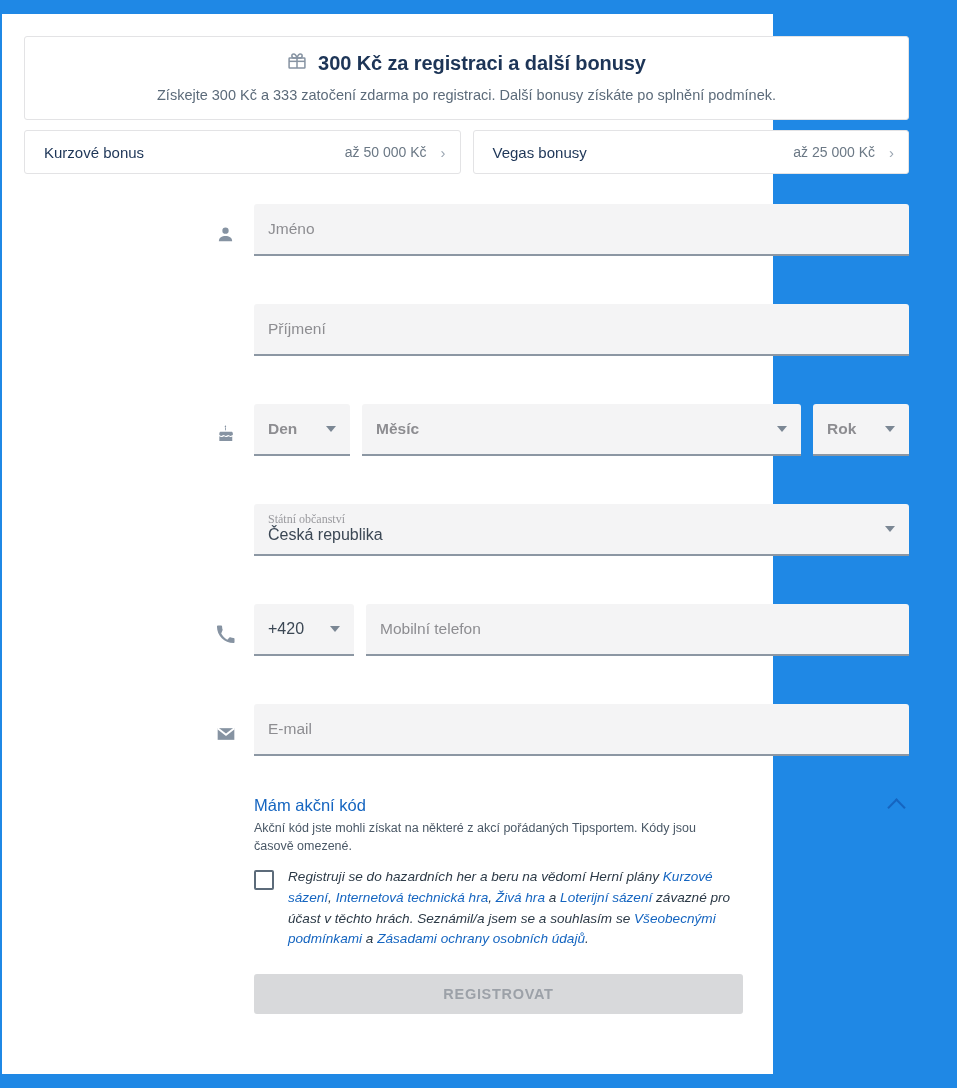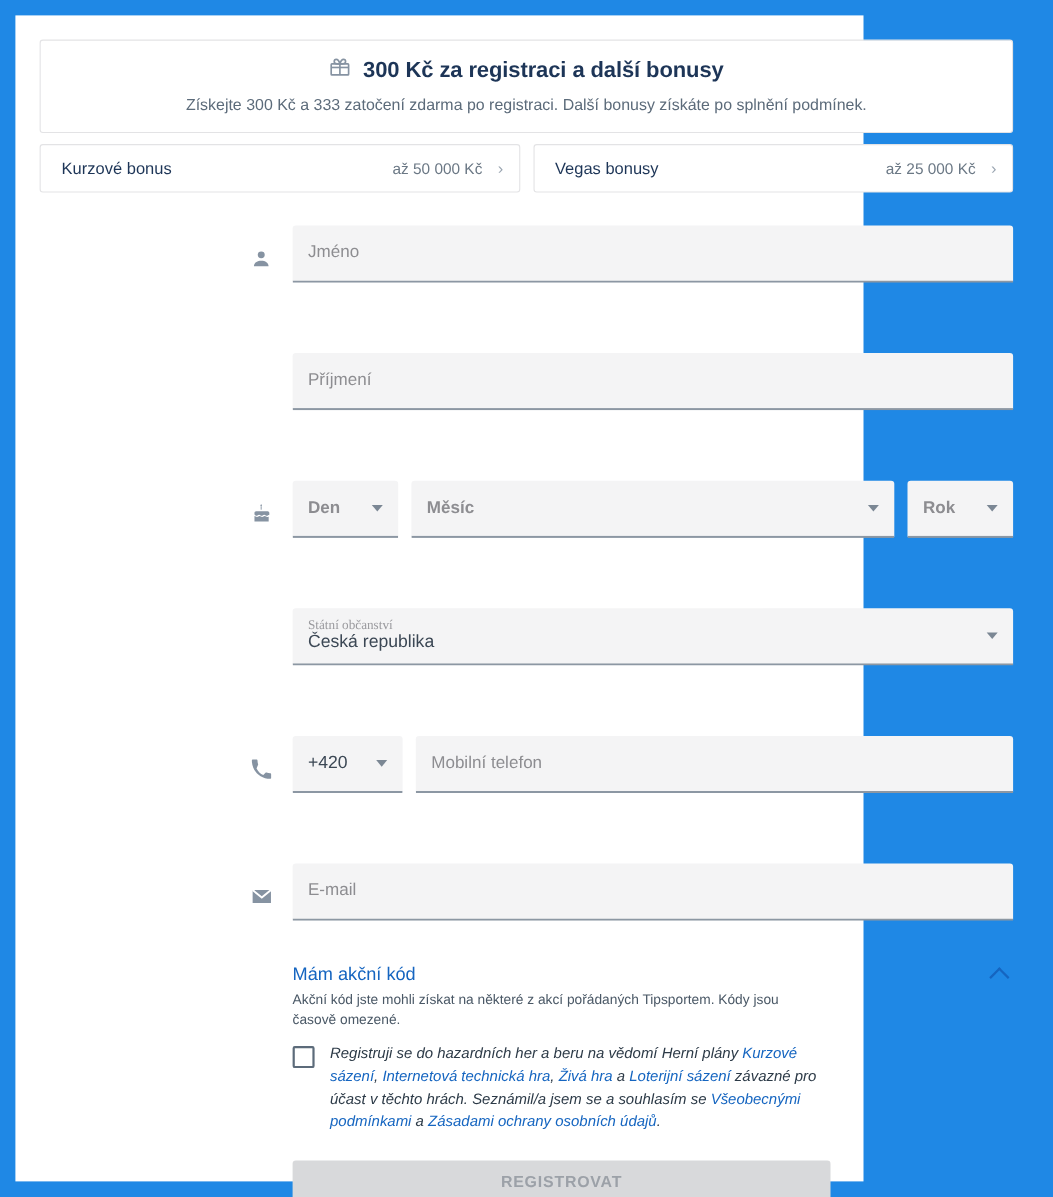--- a/index.html
+++ b/index.html
@@ -6,21 +6,21 @@
   html, body { margin: 0; padding: 0; }
   body {
     width: 957px;
     height: 1088px;
     background: #1f88e5;
     font-family: "Liberation Sans", sans-serif;
     overflow: hidden;
   }
   .page-frame {
     position: absolute;
-    left: 14px;
+    left: 2px;
     top: 14px;
     width: 771px;
     height: 1060px;
     background: #ffffff;
   }
   .content {
     position: absolute;
     left: 22px;
     top: 22px;
     width: 885px;
@@ -86,21 +86,21 @@
 
   
   .form {
     margin-top: 30px;
     padding-left: 192px;
   }
   .frow {
     display: flex;
     align-items: flex-end;
     position: relative;
-    margin-bottom: 16px;
+    margin-bottom: 0;
   }
   .row-icon {
     width: 38px;
     min-width: 38px;
     display: flex;
     align-items: center;
     justify-content: flex-start;
     padding-bottom: 12px;
   }
   .row-icon.empty { visibility: hidden; }

